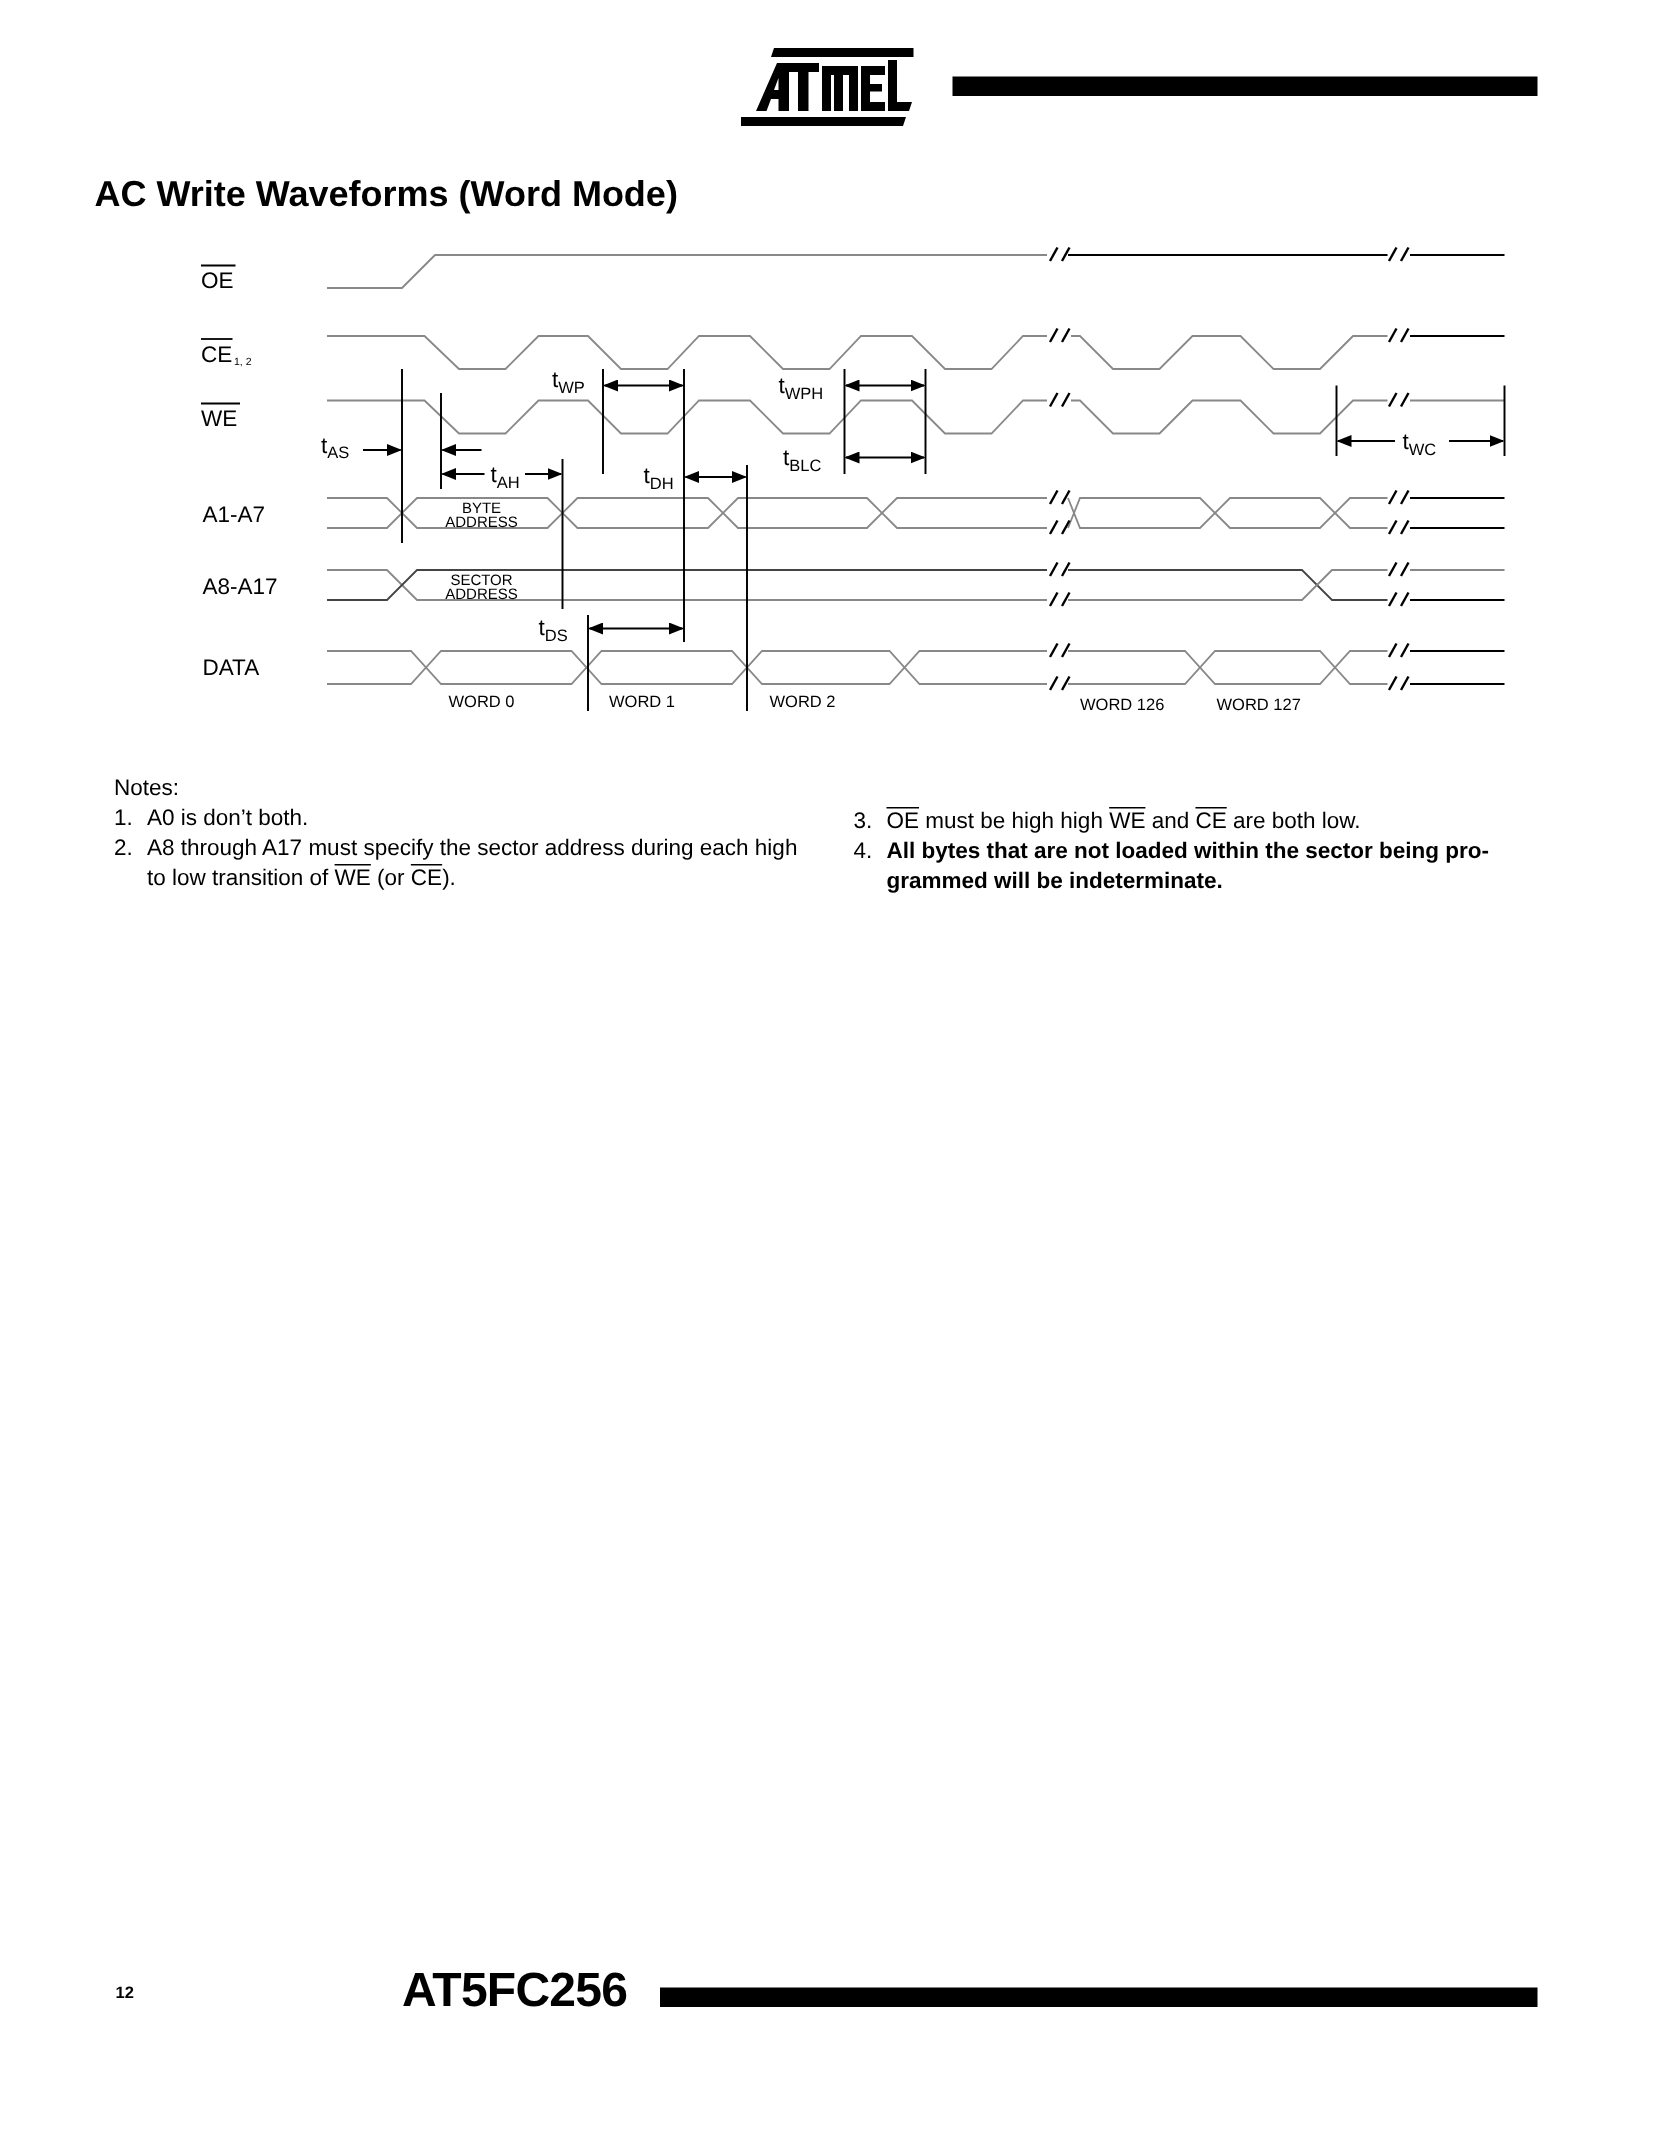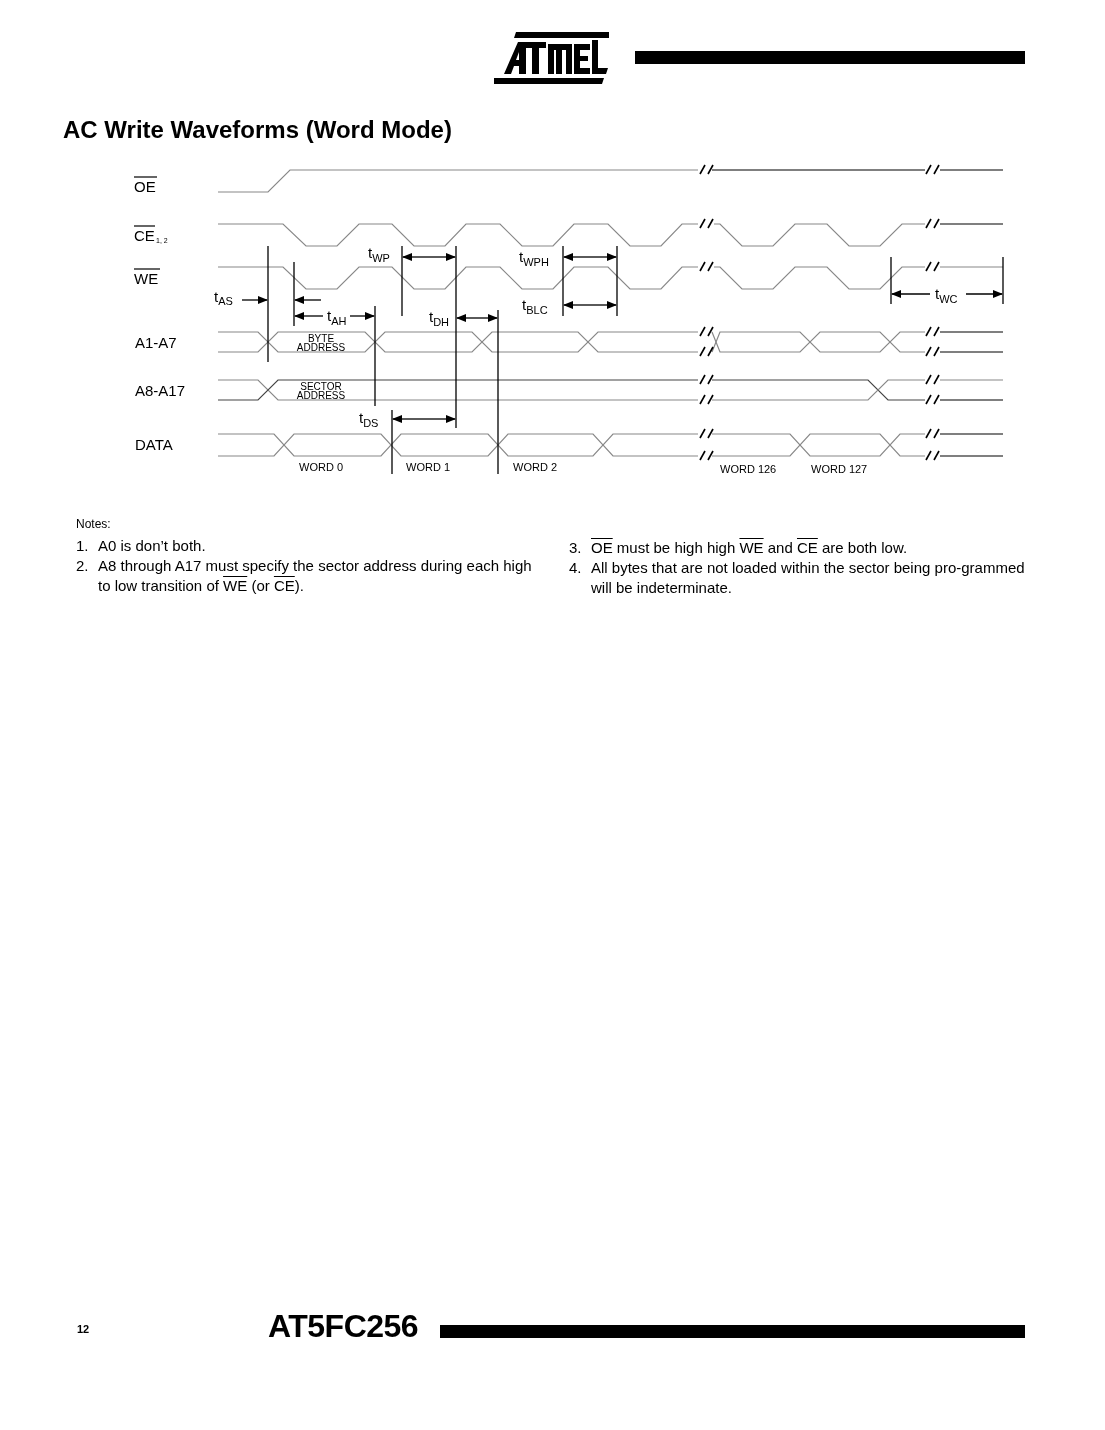--- a/index.html
+++ b/index.html
@@ -1,26 +1,26 @@
 <!DOCTYPE html>
 <html><head>
 <meta charset="utf-8">
 <style>
   html, body { margin: 0; padding: 0; background: #fff; }
   body { width: 1105px; height: 1430px; position: relative; font-family: "Liberation Sans", sans-serif; color: #000; overflow: hidden; }
   .logo { position: absolute; left: 492px; top: 30px; width: 118px; height: 56px; }
   .header-bar { position: absolute; left: 635px; top: 51px; width: 390px; height: 13px; background: #000; }
   .title { position: absolute; left: 63px; top: 116px; font-size: 24px; font-weight: bold; margin: 0; white-space: nowrap; }
   .diagram { position: absolute; left: 0; top: 150px; width: 1105px; height: 340px; }
-  .notes-head { position: absolute; left: 76px; top: 517px; font-size: 12px; }
+  .notes-head { position: absolute; left: 76px; top: 517px; font-size: 15px; }
   .note { position: absolute; font-size: 15px; line-height: 20px; }
   .note .num { position: absolute; left: 0; top: 0; }
   .note .txt { display: block; padding-left: 22px; }
   .ov { text-decoration: overline; }
-  .b { font-weight: normal; }
+  .b { font-weight: bold; }
   .footer-page { position: absolute; left: 77px; top: 1323px; font-size: 11px; font-weight: bold; }
   .footer-part { position: absolute; left: 268px; top: 1308px; font-size: 32px; font-weight: bold; letter-spacing: -0.5px; }
   .footer-bar { position: absolute; left: 440px; top: 1325px; width: 585px; height: 13px; background: #000; }
   svg text { font-family: "Liberation Sans", sans-serif; }
 </style>
 </head>
 <body>
 
 <svg class="logo" viewBox="0 0 118 56">
 

